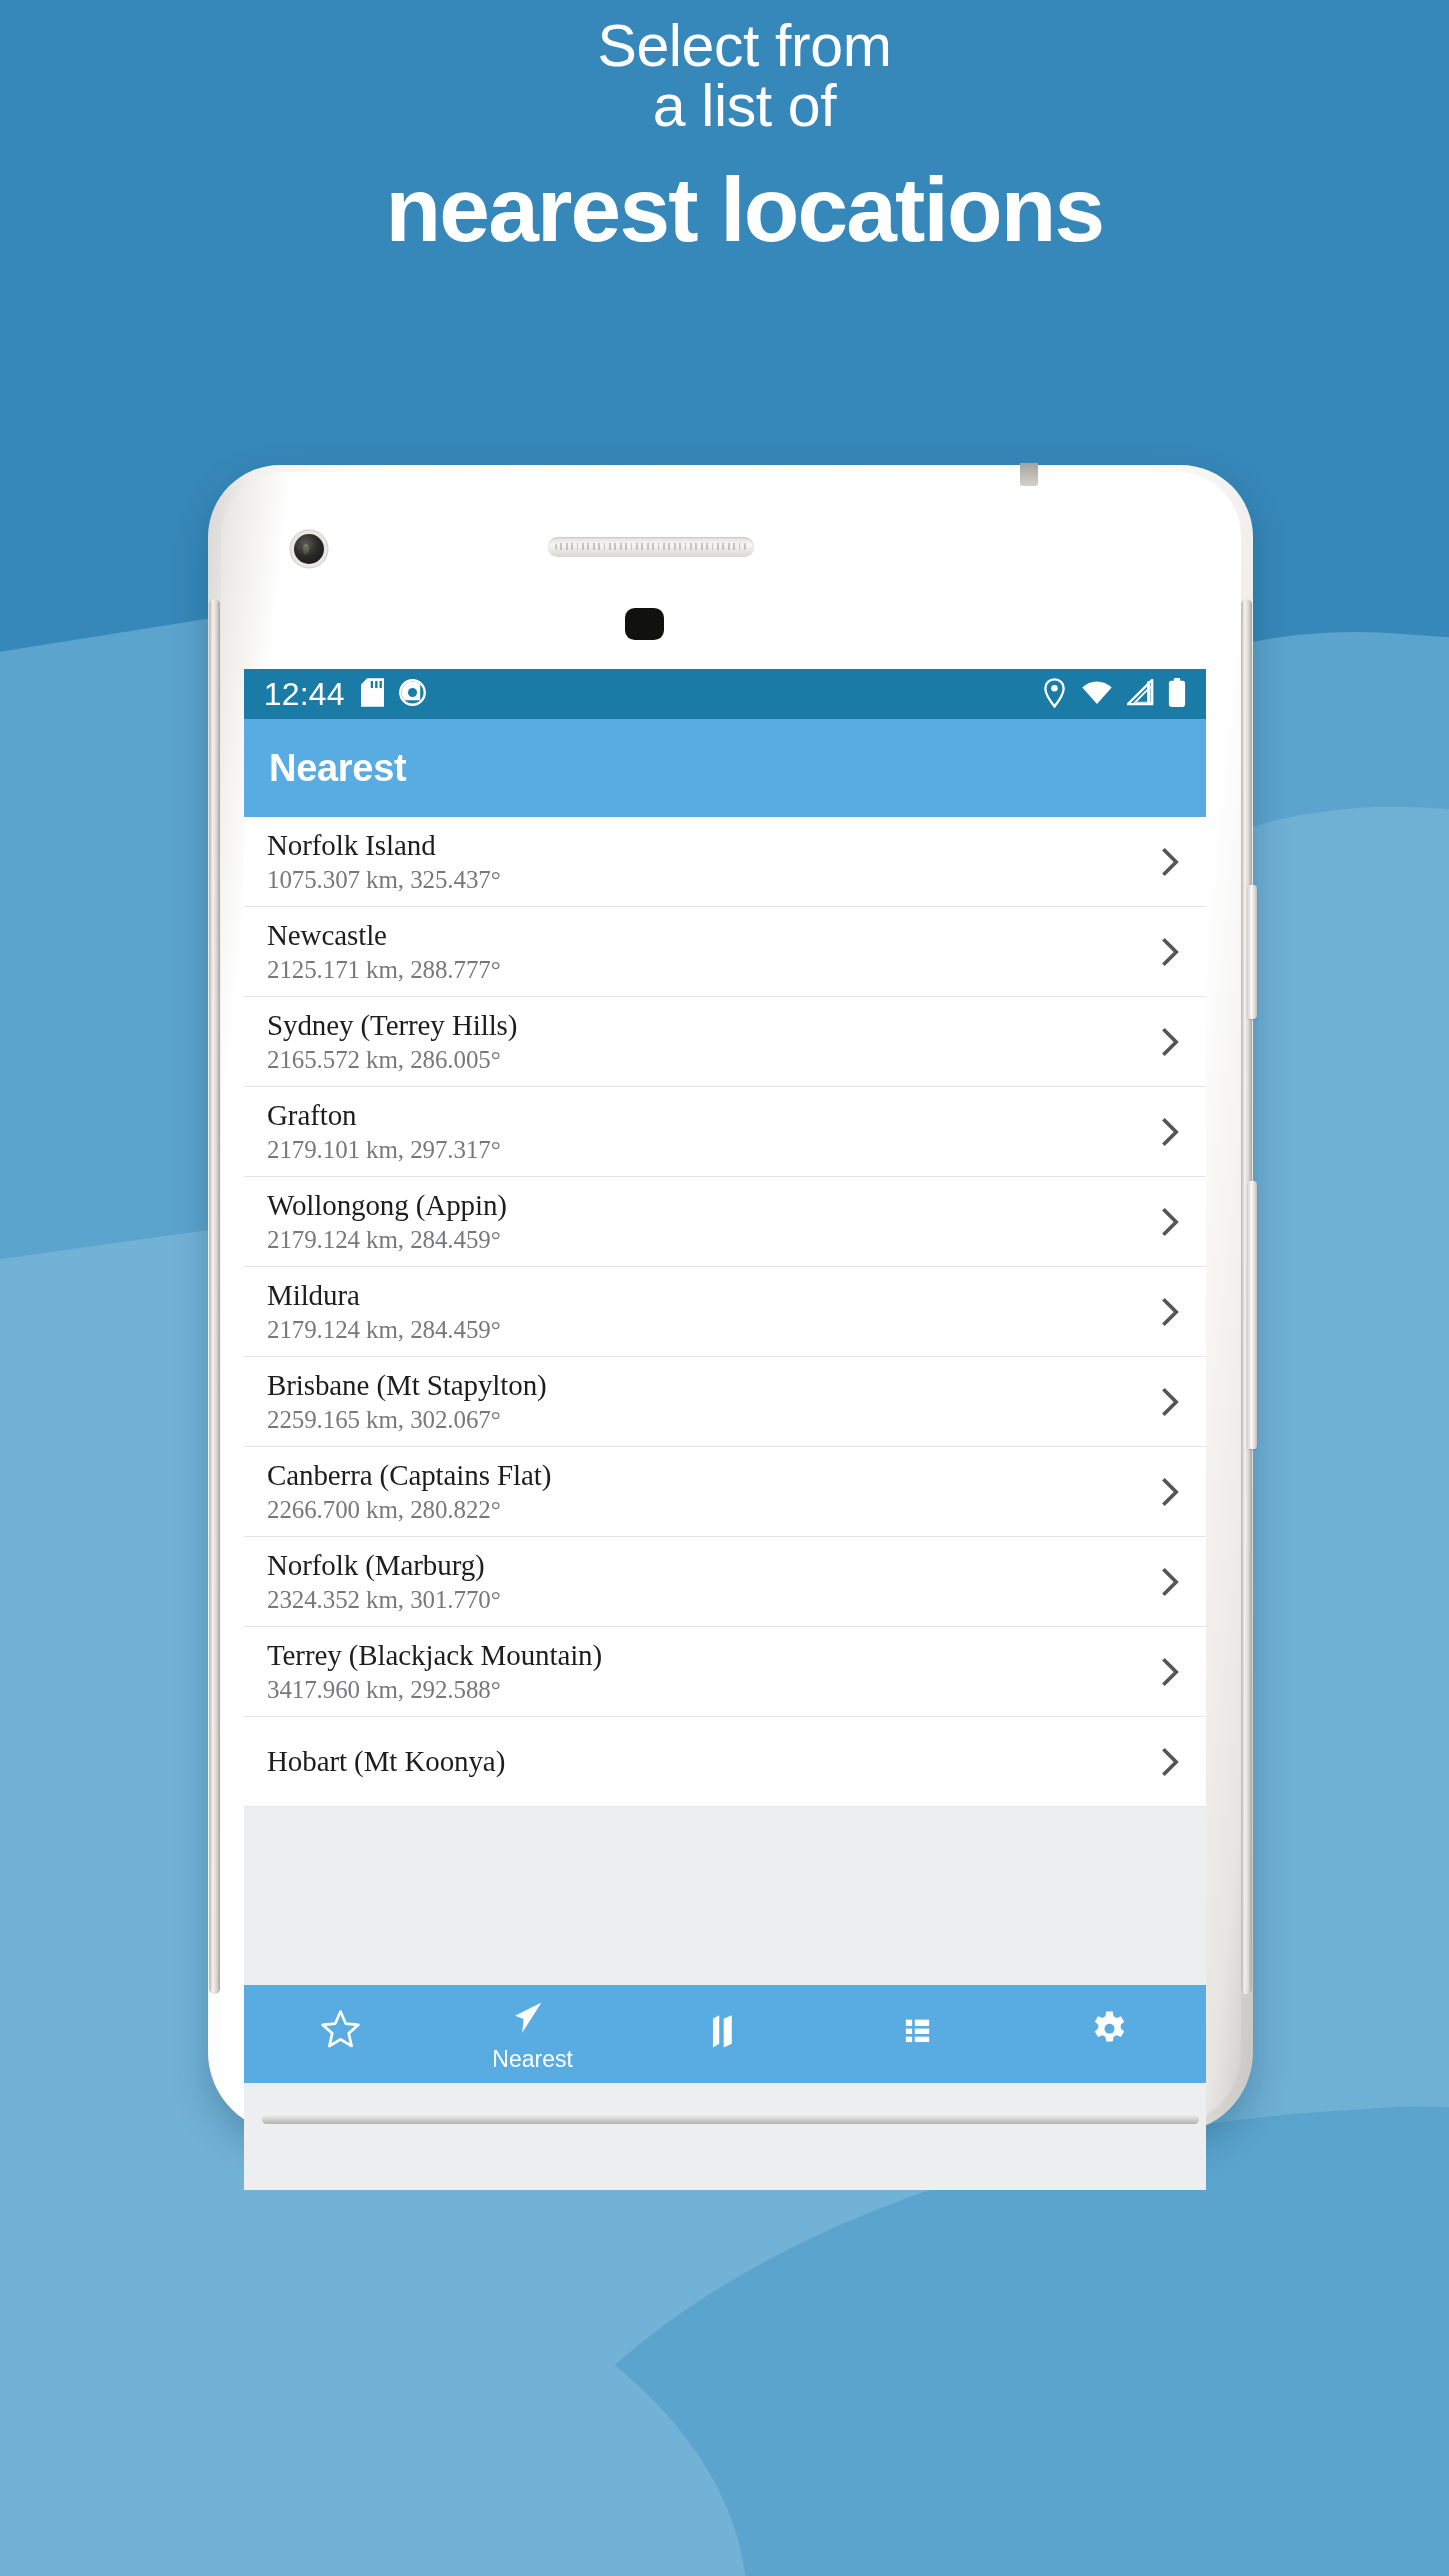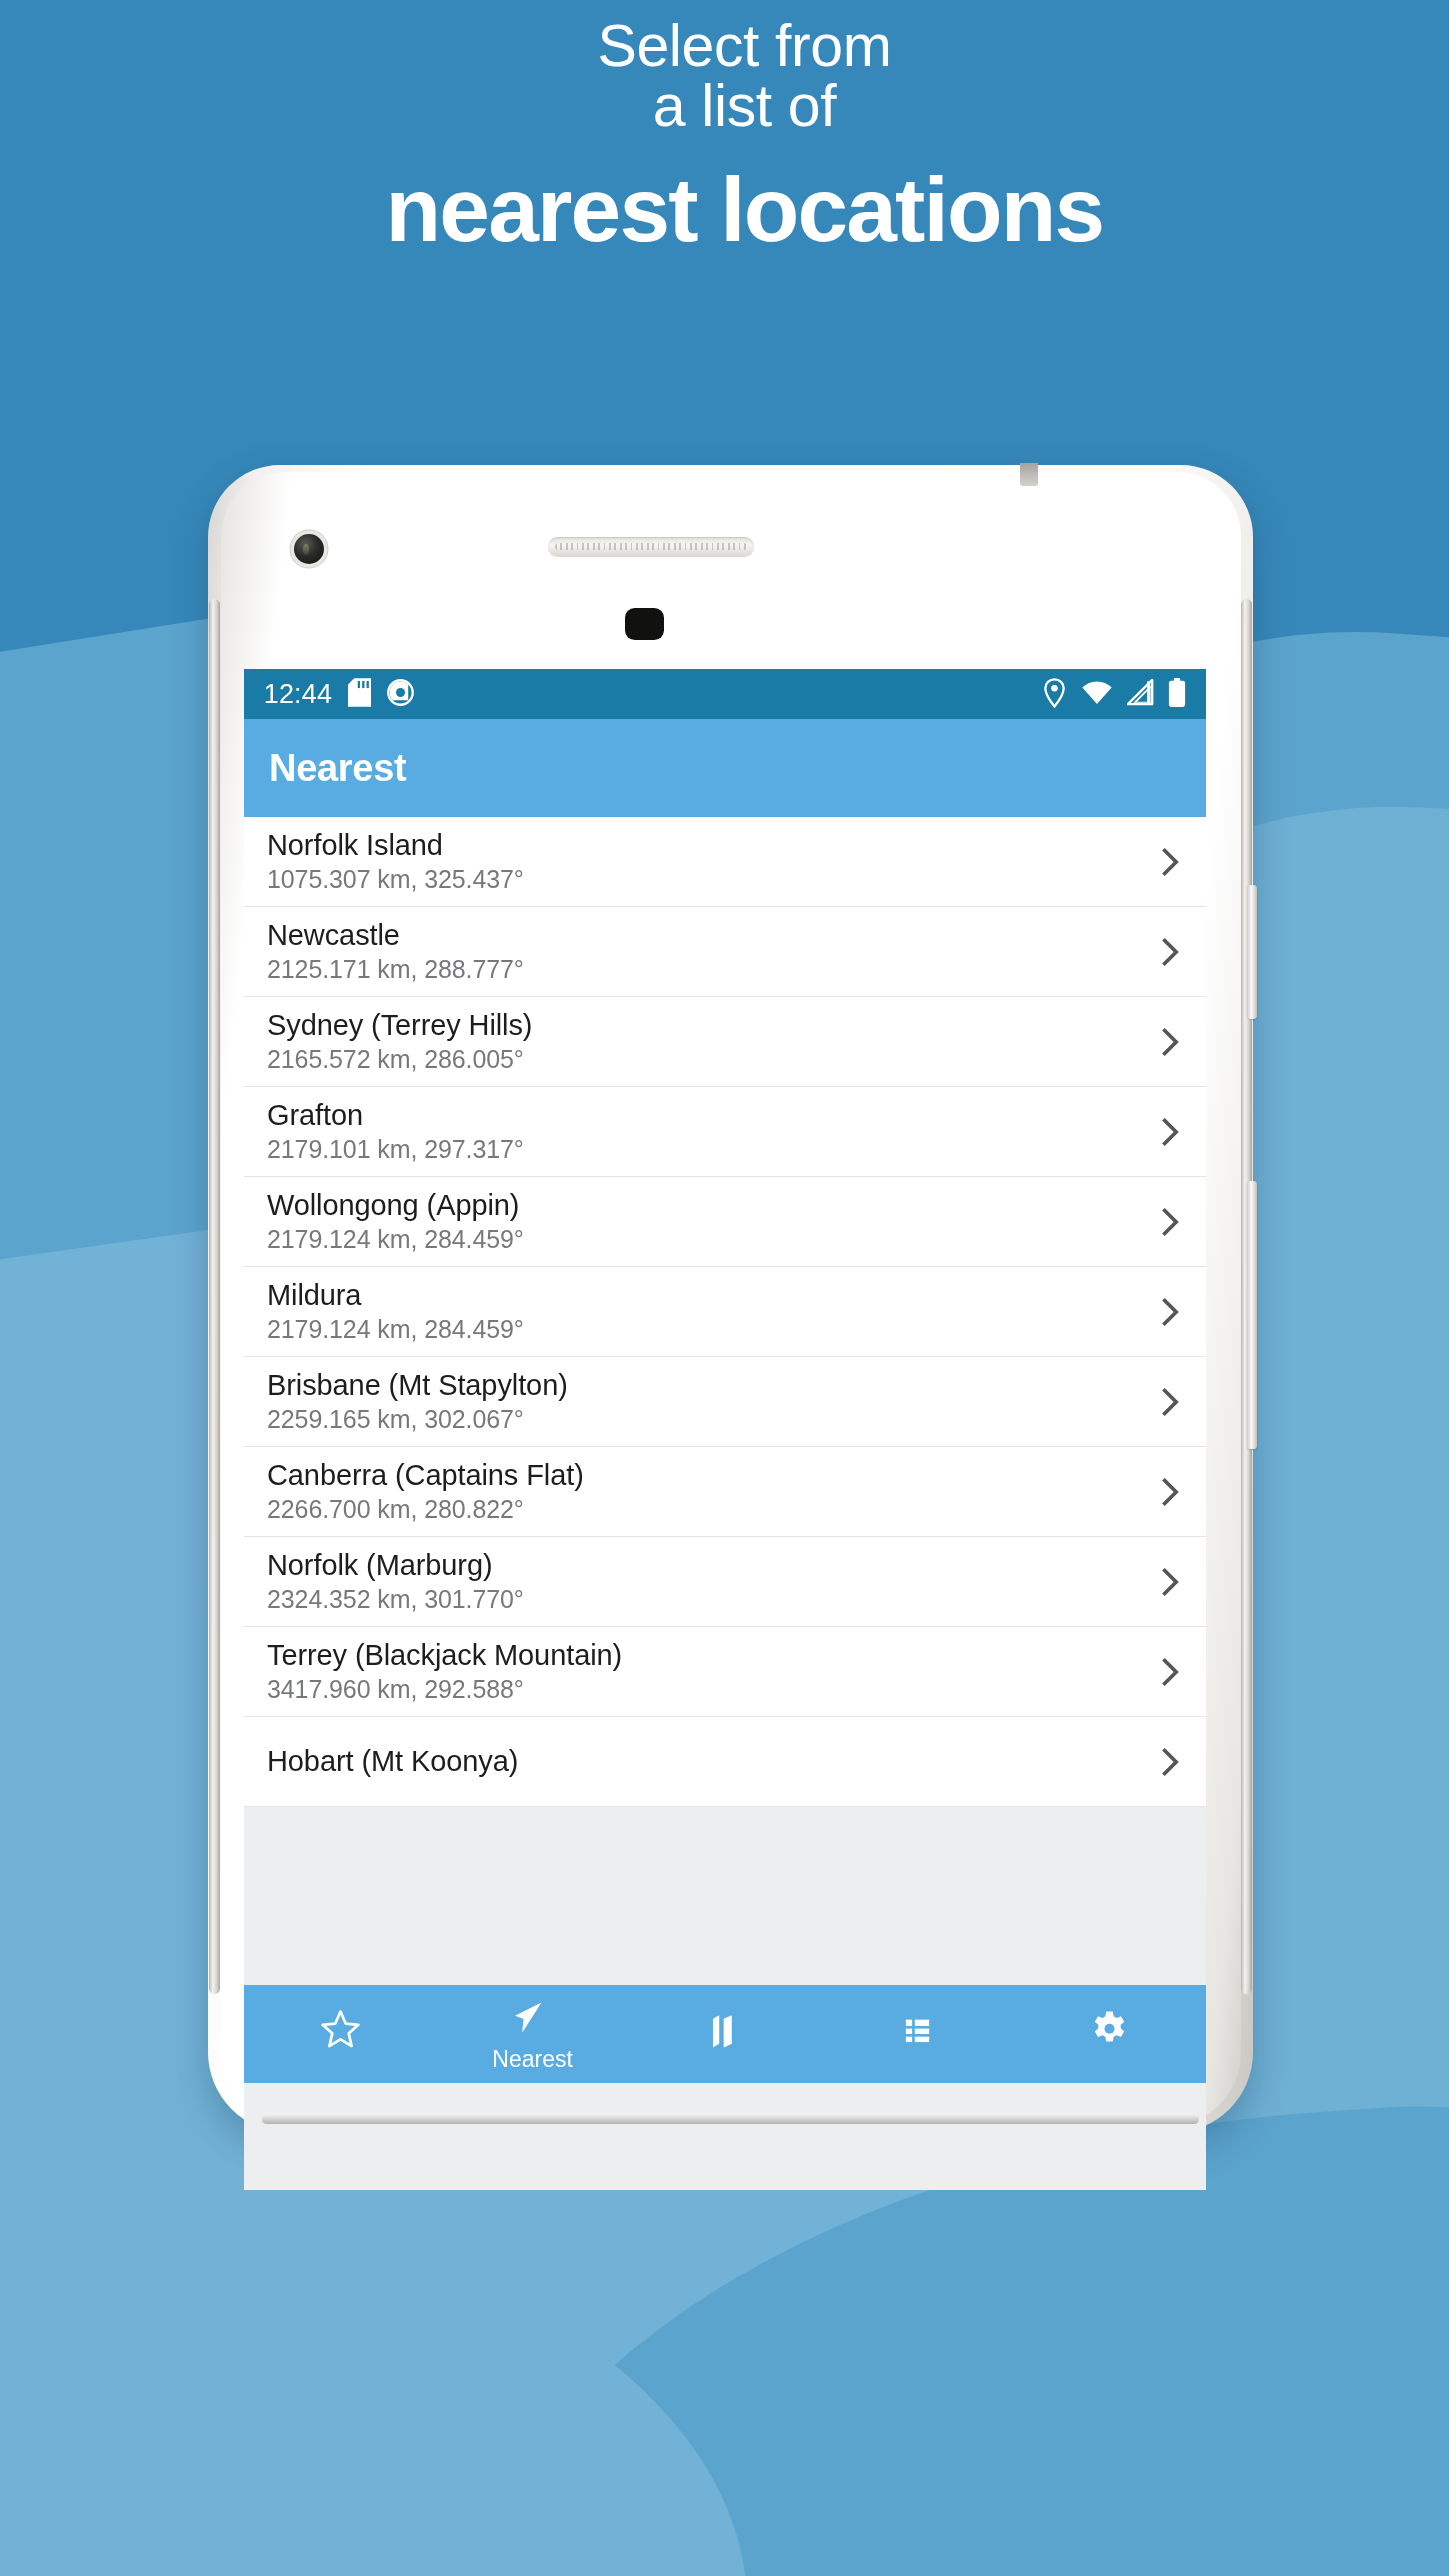--- a/index.html
+++ b/index.html
@@ -196,21 +196,21 @@
   
   .statusbar {
     height: 50px;
     background: #1a7ba6;
     display:flex;
     align-items:center;
     padding: 0 19.7px;
     color:#fff;
   }
   .sb-time {
-    font-size: 27px;
+    font-size: 32px;
     font-weight: 400;
     letter-spacing: 0.2px;
   }
   .sb-left-icons { display:flex; align-items:center; gap:14.3px; margin-left:16px; }
   .sb-right-icons { display:flex; align-items:center; gap:14.3px; margin-left:auto; }
   .sb-icon { display:block; }
 
   
   .appbar {
     height: 98px;
@@ -223,20 +223,21 @@
     color:#ffffff;
     font-size: 38px;
     font-weight: 700;
     letter-spacing: -0.3px;
   }
 
   
   .list {
     background:#ffffff;
     position:relative;
+    font-family:Liberation Serif, serif;
   }
   .row {
     position:relative;
     height: 89px;
     border-bottom: 1.8px solid #e3e4e6;
     display:flex;
     align-items:center;
     padding: 0 21.5px 0 23px;
     background:#fff;
   }

